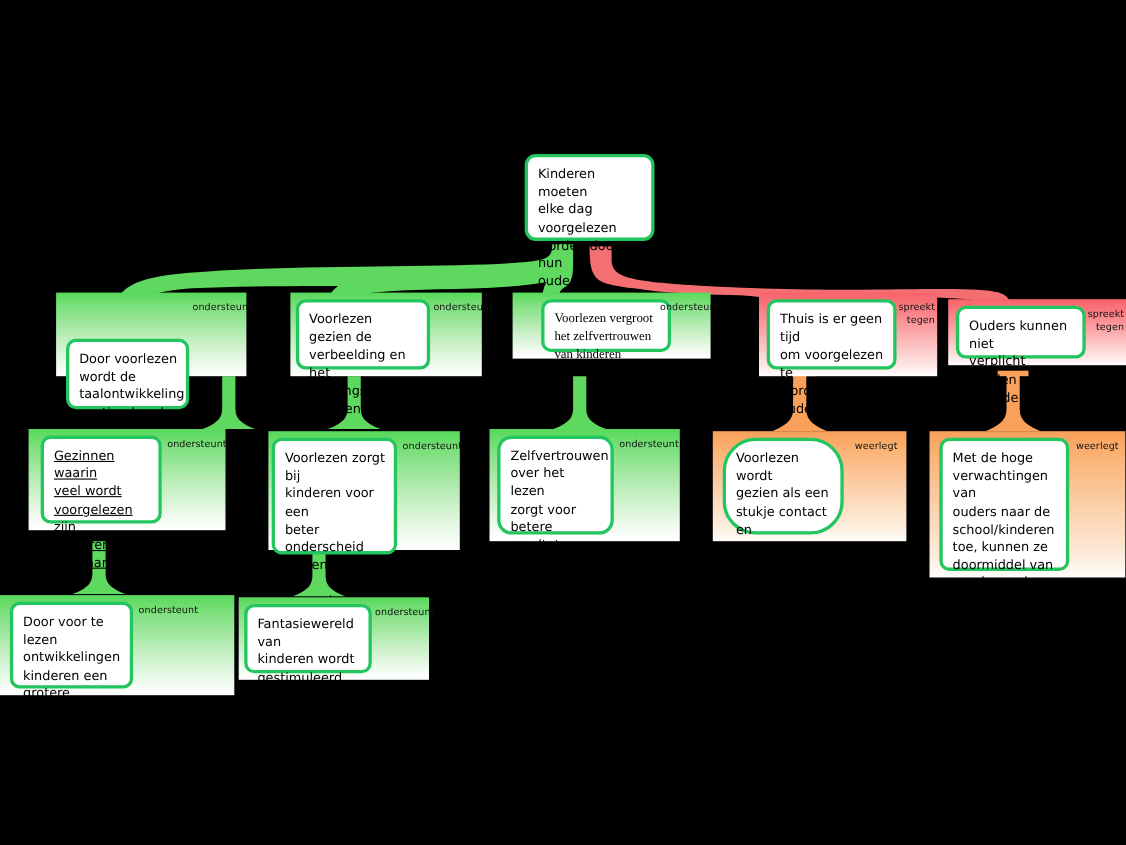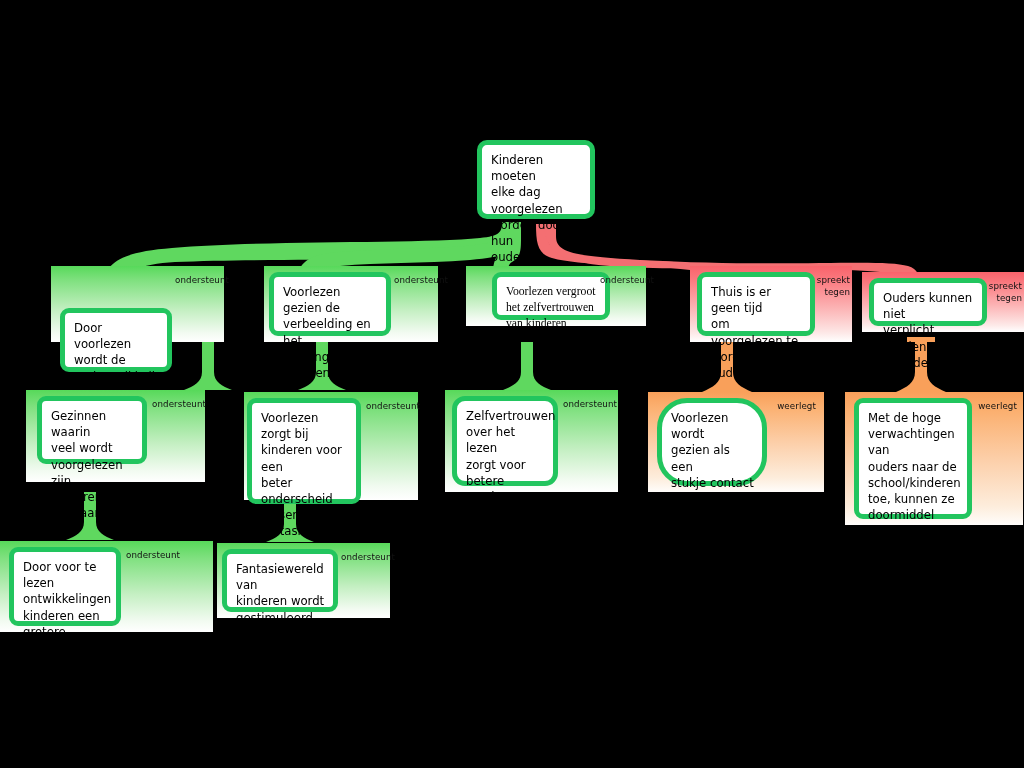--- a/index.html
+++ b/index.html
@@ -12,21 +12,21 @@
 
   
   .node{position:absolute;box-sizing:border-box;}
   .panel{position:absolute;left:0;top:0;width:100%;height:100%;}
   .panel.green{background:linear-gradient(to bottom,#57d95a 0%,#7ee07e 18%,#c4efc2 58%,#f2fbf1 88%,#ffffff 100%);}
   .panel.red{background:linear-gradient(to bottom,#f9636b 0%,#fa767c 16%,#fcb3b4 55%,#fde8e7 88%,#ffffff 100%);}
   .panel.orange{background:linear-gradient(to bottom,#f9a05a 0%,#fbb172 16%,#fcd0ab 52%,#fdeddc 86%,#fffdfb 100%);}
 
   .claim{
     position:absolute;box-sizing:border-box;
-    background:#fff;border:5px solid #22c55e;border-radius:9px;
+    background:#fff;border:3px solid #22c55e;border-radius:9px;
     padding:7px 8px 22px 9px;
     font-size:11.7px;line-height:16.2px;color:#000;
     white-space:pre-line;
   }
   .rel{
     position:absolute;text-align:right;
     font-size:8.7px;line-height:11.5px;color:#111;
     letter-spacing:.1px;white-space:pre-line;
   }
 
@@ -135,21 +135,21 @@
     <div class="panel red"></div>
     <div class="claim" style="left:7px;top:6px;width:118px;height:48px;">Ouders kunnen niet
 verplicht worden
 door de school.</div>
     <div class="rel" style="left:126px;top:9px;width:34px;">spreekt
 tegen</div>
   </div>
 
   <div class="node" style="left:26px;top:390px;width:179px;height:92px;">
     <div class="panel green"></div>
-    <div class="claim" style="left:11px;top:6px;width:110px;height:68px;">Gezinnen waarin
+    <div class="claim" style="left:11px;top:6px;width:110px;height:80px;text-decoration:underline;">Gezinnen waarin
 veel wordt
 voorgelezen zijn
 kinderen
 taalvaardiger.</div>
     <div class="rel" style="left:126px;top:9px;width:46px;">ondersteunt</div>
   </div>
 
   <div class="node" style="left:244px;top:392px;width:174px;height:108px;">
     <div class="panel green"></div>
     <div class="claim" style="left:3px;top:6px;width:114px;height:106px;">Voorlezen zorgt bij

